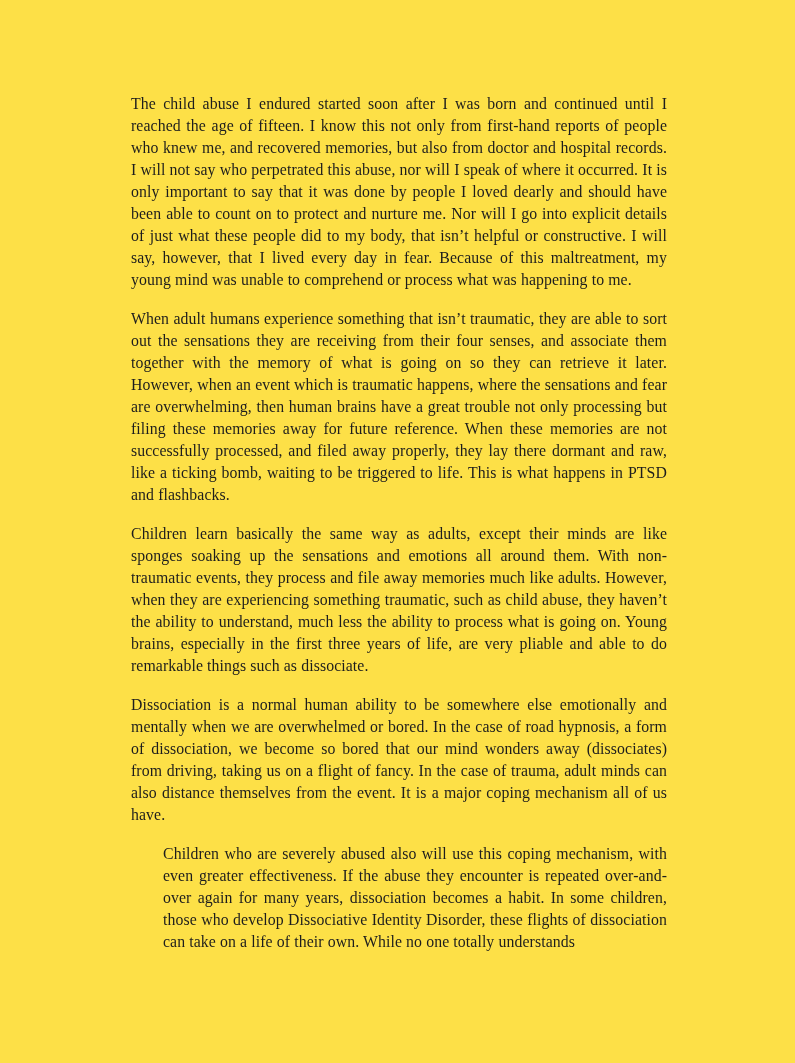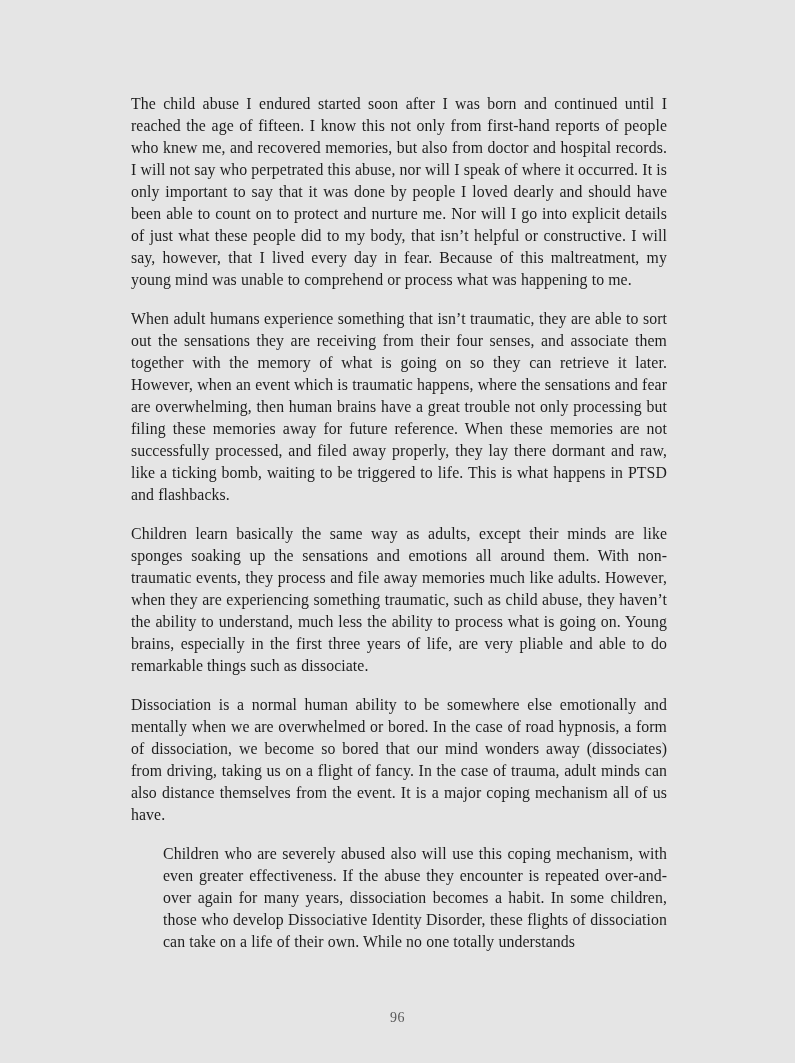--- a/index.html
+++ b/index.html
@@ -4,21 +4,21 @@
 <style>
   html, body {
     margin: 0;
     padding: 0;
     background: #ffffff;
   }
   .page {
     position: relative;
     width: 795px;
     height: 1063px;
-    background: #e5e5e5;
+    background: #fde047;
     overflow: hidden;
     font-family: "Liberation Serif", "DejaVu Serif", serif;
   }
   .text-block {
     position: absolute;
     left: 131px;
     top: 93px;
     width: 536px;
     color: #1d1d1d;
   }
@@ -50,14 +50,13 @@
 <body>
 
 <div class="page">
   <div class="text-block">
     <p class="para">The child abuse I endured started soon after I was born and continued until I reached the age of fifteen. I know this not only from first-hand reports of people who knew me, and recovered memories, but also from doctor and hospital records. I will not say who perpetrated this abuse, nor will I speak of where it occurred. It is only important to say that it was done by people I loved dearly and should have been able to count on to protect and nurture me. Nor will I go into explicit details of just what these people did to my body, that isn’t helpful or constructive. I will say, however, that I lived every day in fear. Because of this maltreatment, my young mind was unable to comprehend or process what was happening to me.</p>
     <p class="para">When adult humans experience something that isn’t traumatic, they are able to sort out the sensations they are receiving from their four senses, and associate them together with the memory of what is going on so they can retrieve it later. However, when an event which is traumatic happens, where the sensations and fear are overwhelming, then human brains have a great trouble not only processing but filing these memories away for future reference. When these memories are not successfully processed, and filed away properly, they lay there dormant and raw, like a ticking bomb, waiting to be triggered to life. This is what happens in PTSD and flashbacks.</p>
     <p class="para">Children learn basically the same way as adults, except their minds are like sponges soaking up the sensations and emotions all around them. With non-traumatic events, they process and file away memories much like adults. However, when they are experiencing something traumatic, such as child abuse, they haven’t the ability to understand, much less the ability to process what is going on. Young brains, especially in the first three years of life, are very pliable and able to do remarkable things such as dissociate.</p>
     <p class="para">Dissociation is a normal human ability to be somewhere else emotionally and mentally when we are overwhelmed or bored. In the case of road hypnosis, a form of dissociation, we become so bored that our mind wonders away (dissociates) from driving, taking us on a flight of fancy. In the case of trauma, adult minds can also distance themselves from the event. It is a major coping mechanism all of us have.</p>
     <p class="para">Children who are severely abused also will use this coping mechanism, with even greater effectiveness. If the abuse they encounter is repeated over-and-over again for many years, dissociation becomes a habit. In some children, those who develop Dissociative Identity Disorder, these flights of dissociation can take on a life of their own. While no one totally understands</p>
   </div>
-  <div class="page-number">96</div>
 </div>
 
 </body></html>

